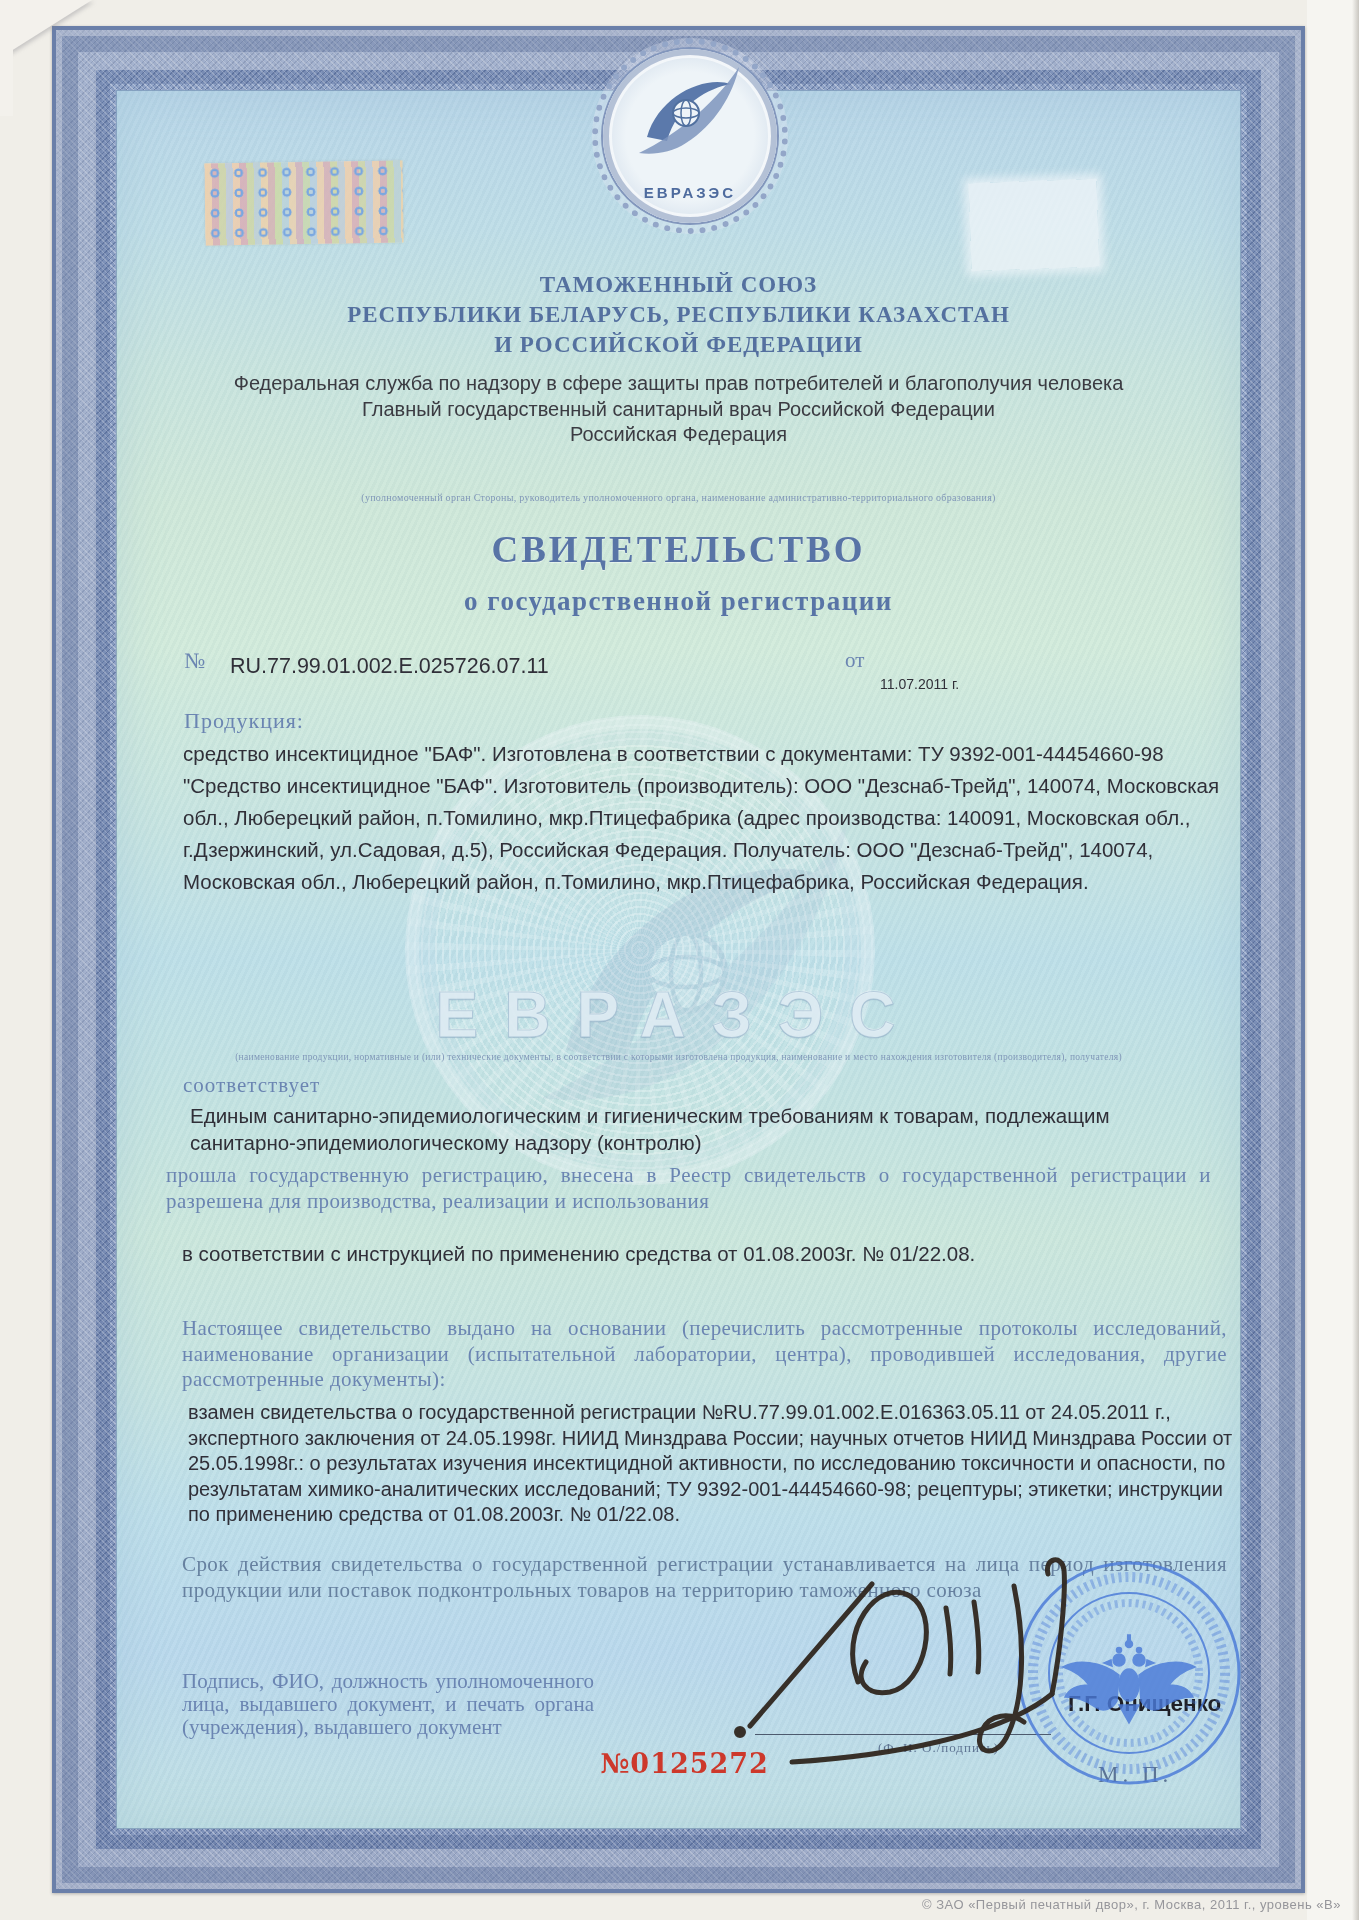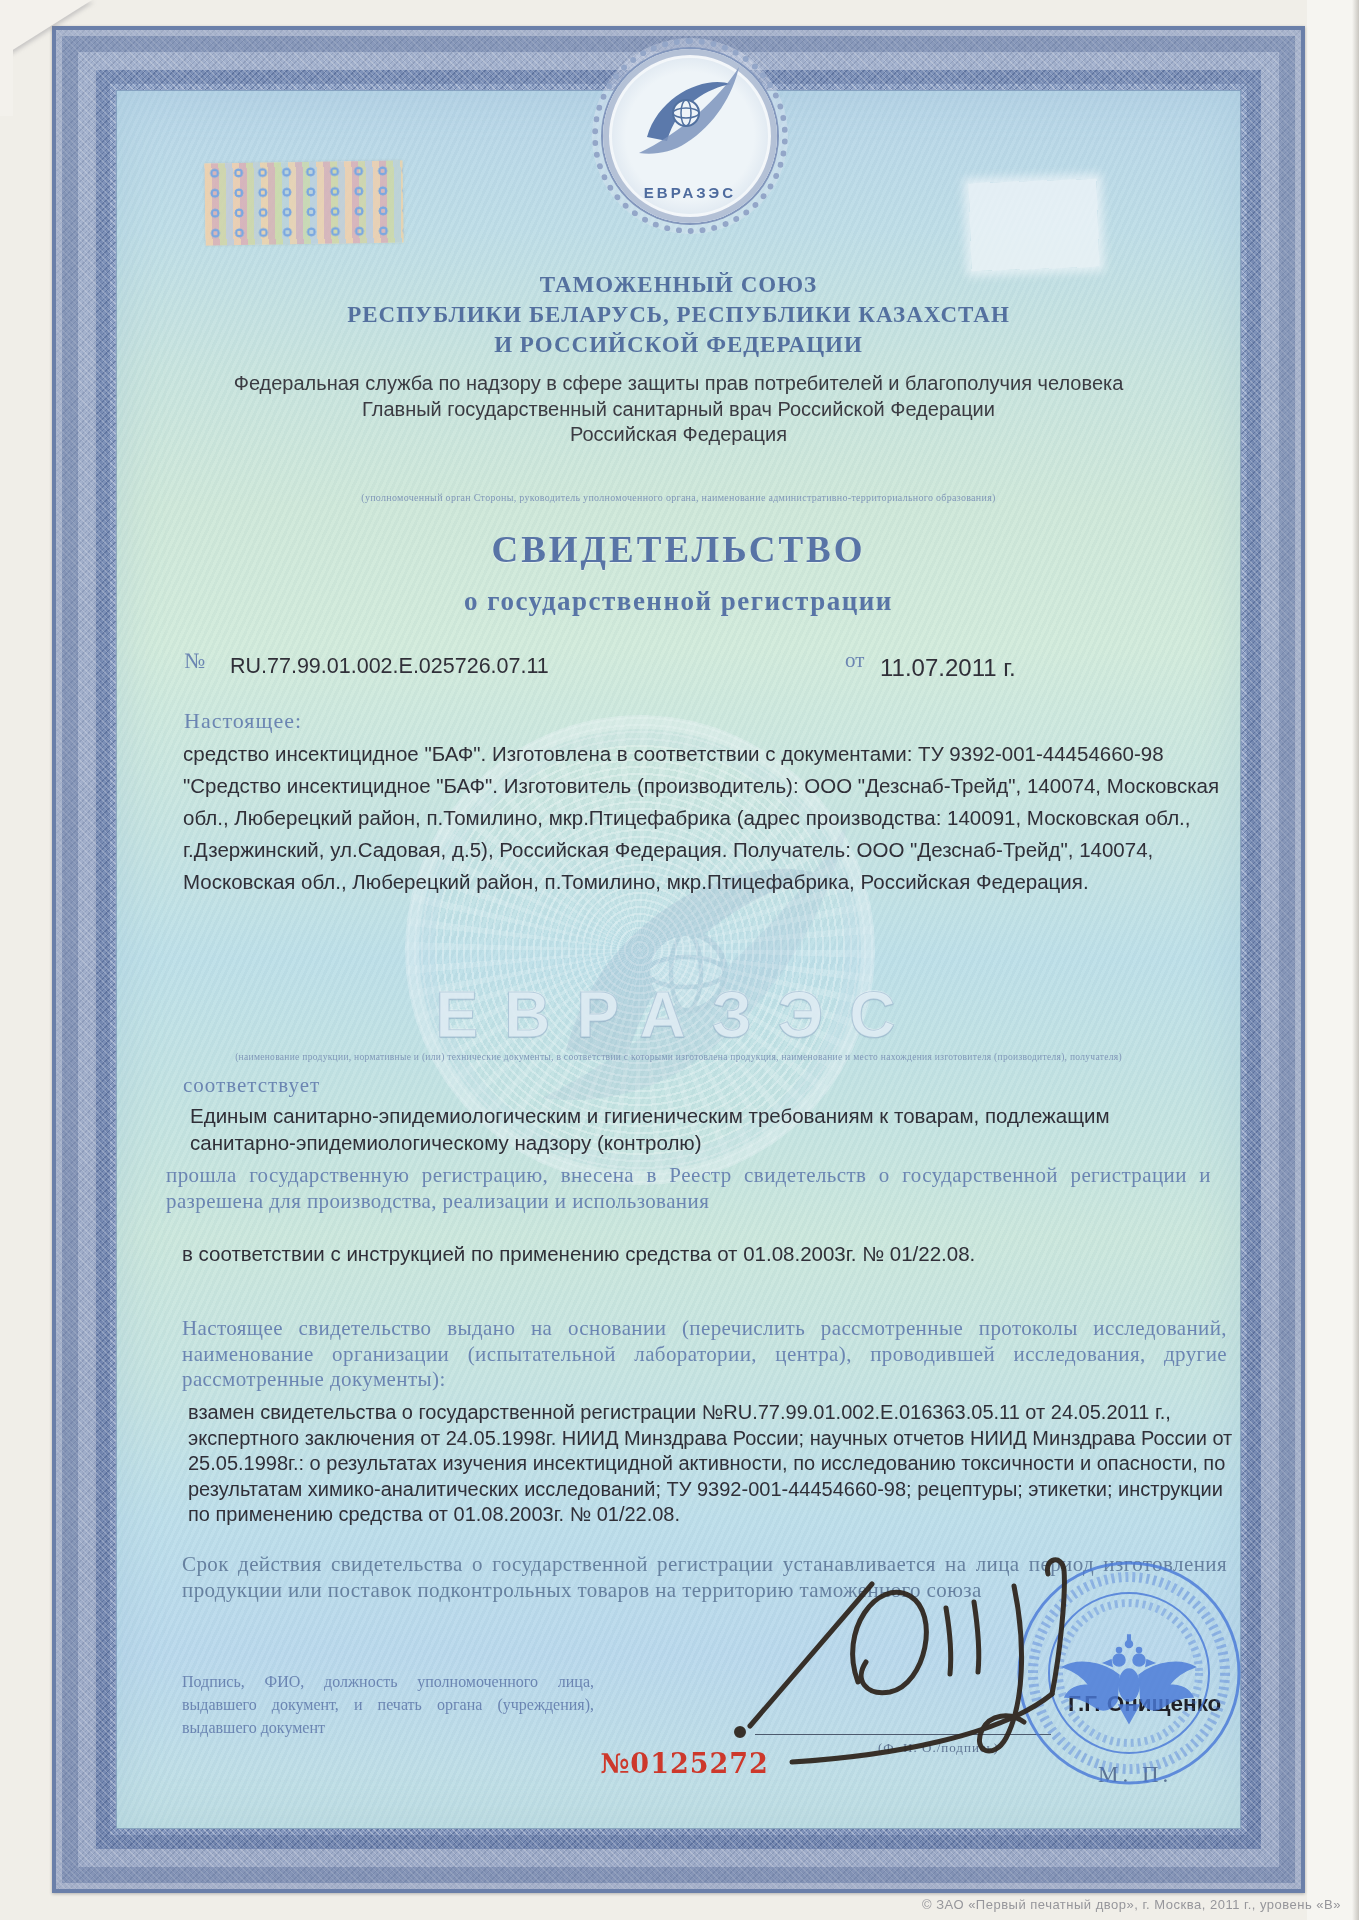--- a/index.html
+++ b/index.html
@@ -76,21 +76,21 @@
     color:#54709f;letter-spacing:1px;}
   .agency{font-family:"Liberation Sans",sans-serif;font-size:20px;color:#3b3b42;}
   .footnote{font-family:"Liberation Serif",serif;font-size:10px;color:#8097b8;letter-spacing:.3px;}
   .title{font-family:"Liberation Serif",serif;font-weight:bold;font-size:37px;
     letter-spacing:3px;color:#5874a6;text-shadow:0 1px 1px rgba(255,255,255,.5);}
   .subtitle{font-family:"Liberation Serif",serif;font-weight:bold;font-size:27px;
     letter-spacing:1.5px;color:#5874a6;}
   .blue-serif{font-family:"Liberation Serif",serif;font-size:21px;color:#6b85b2;}
   .filled{font-family:"Liberation Sans",sans-serif;font-size:20.5px;color:#302f38;}
   .just{text-align:justify;line-height:25.5px;letter-spacing:.4px;}
-  .sig-label{font-family:"Liberation Serif",serif;font-size:16px;line-height:23px;color:#6b85b2;text-align:justify;}
+  .sig-label{font-family:"Liberation Serif",serif;font-size:21px;line-height:23px;color:#6b85b2;text-align:justify;}
   .serial{font-family:"DejaVu Serif",serif;font-weight:600;font-size:27px;color:#cd382b;letter-spacing:1px;z-index:7;}
   .sig-line{border-bottom:1.5px solid #4d5a6e;z-index:6;}
   .sig-caption{font-family:"Liberation Serif",serif;font-size:13px;color:#5f7593;letter-spacing:1px;z-index:7;}
   .signer{font-family:"Liberation Sans",sans-serif;font-weight:600;font-size:22.5px;color:#1f1f26;z-index:8;}
   .mp{font-family:"Liberation Serif",serif;font-size:23px;color:#5b7394;letter-spacing:4px;z-index:7;}
   .stamp{position:absolute;left:961px;top:1531px;z-index:5;opacity:.82;}
   .signature{position:absolute;left:678px;top:1508px;z-index:6;}
   .footer{position:absolute;right:18px;top:1897px;z-index:5;
     font-family:"Liberation Sans",sans-serif;font-size:13px;color:#96969b;letter-spacing:.5px;}
 </style>
@@ -139,23 +139,23 @@
     <div class="abs center agency" style="top:397px">Российская Федерация</div>
 
     <div class="abs center footnote" style="top:466px">(уполномоченный орган Стороны, руководитель уполномоченного органа, наименование административно-территориального образования)</div>
 
     <div class="abs center title" style="top:502px">СВИДЕТЕЛЬСТВО</div>
     <div class="abs center subtitle" style="top:560px">о государственной регистрации</div>
 
     <div class="abs blue-serif" style="left:132px;top:622px;font-size:22px">№</div>
     <div class="abs filled" style="left:178px;top:628px;font-size:21.5px">RU.77.99.01.002.Е.025726.07.11</div>
     <div class="abs blue-serif" style="left:793px;top:622px;font-size:21px">от</div>
-    <div class="abs filled" style="left:828px;top:628px;font-size:24px">11.07.2011 г.</div>
-
-    <div class="abs blue-serif" style="left:132px;top:682px;font-size:22px;letter-spacing:1px">Настоящее:</div>
+    <div class="abs filled" style="left:828px;top:650px;font-size:14px">11.07.2011 г.</div>
+
+    <div class="abs blue-serif" style="left:132px;top:682px;font-size:22px;letter-spacing:1px">Продукция:</div>
     <div class="abs filled" style="left:131px;top:712px;width:1052px;line-height:32px">средство инсектицидное "БАФ". Изготовлена в соответствии с документами: ТУ 9392-001-44454660-98 "Средство инсектицидное "БАФ". Изготовитель (производитель): ООО "Дезснаб-Трейд", 140074, Московская обл., Люберецкий район, п.Томилино, мкр.Птицефабрика (адрес производства: 140091, Московская обл., г.Дзержинский, ул.Садовая, д.5), Российская Федерация.  Получатель: ООО "Дезснаб-Трейд", 140074, Московская обл., Люберецкий район, п.Томилино, мкр.Птицефабрика, Российская Федерация.</div>
 
     <div class="abs center footnote" style="top:1026px;font-size:9.5px">(наименование продукции, нормативные и (или) технические документы, в соответствии с которыми изготовлена продукция, наименование и место нахождения изготовителя (производителя), получателя)</div>
 
     <div class="abs blue-serif" style="left:131px;top:1047px;font-size:21px;letter-spacing:1px">соответствует</div>
     <div class="abs filled" style="left:138px;top:1076px;width:1012px;line-height:27px">Единым санитарно-эпидемиологическим и гигиеническим требованиям к товарам, подлежащим санитарно-эпидемиологическому надзору (контролю)</div>
 
     <div class="abs blue-serif just" style="left:114px;top:1137px;width:1045px">прошла государственную регистрацию, внесена в Реестр свидетельств о государственной регистрации и разрешена для производства, реализации и использования</div>
     <div class="abs filled" style="left:130px;top:1216px">в соответствии с инструкцией по применению средства от 01.08.2003г. № 01/22.08.</div>
 

